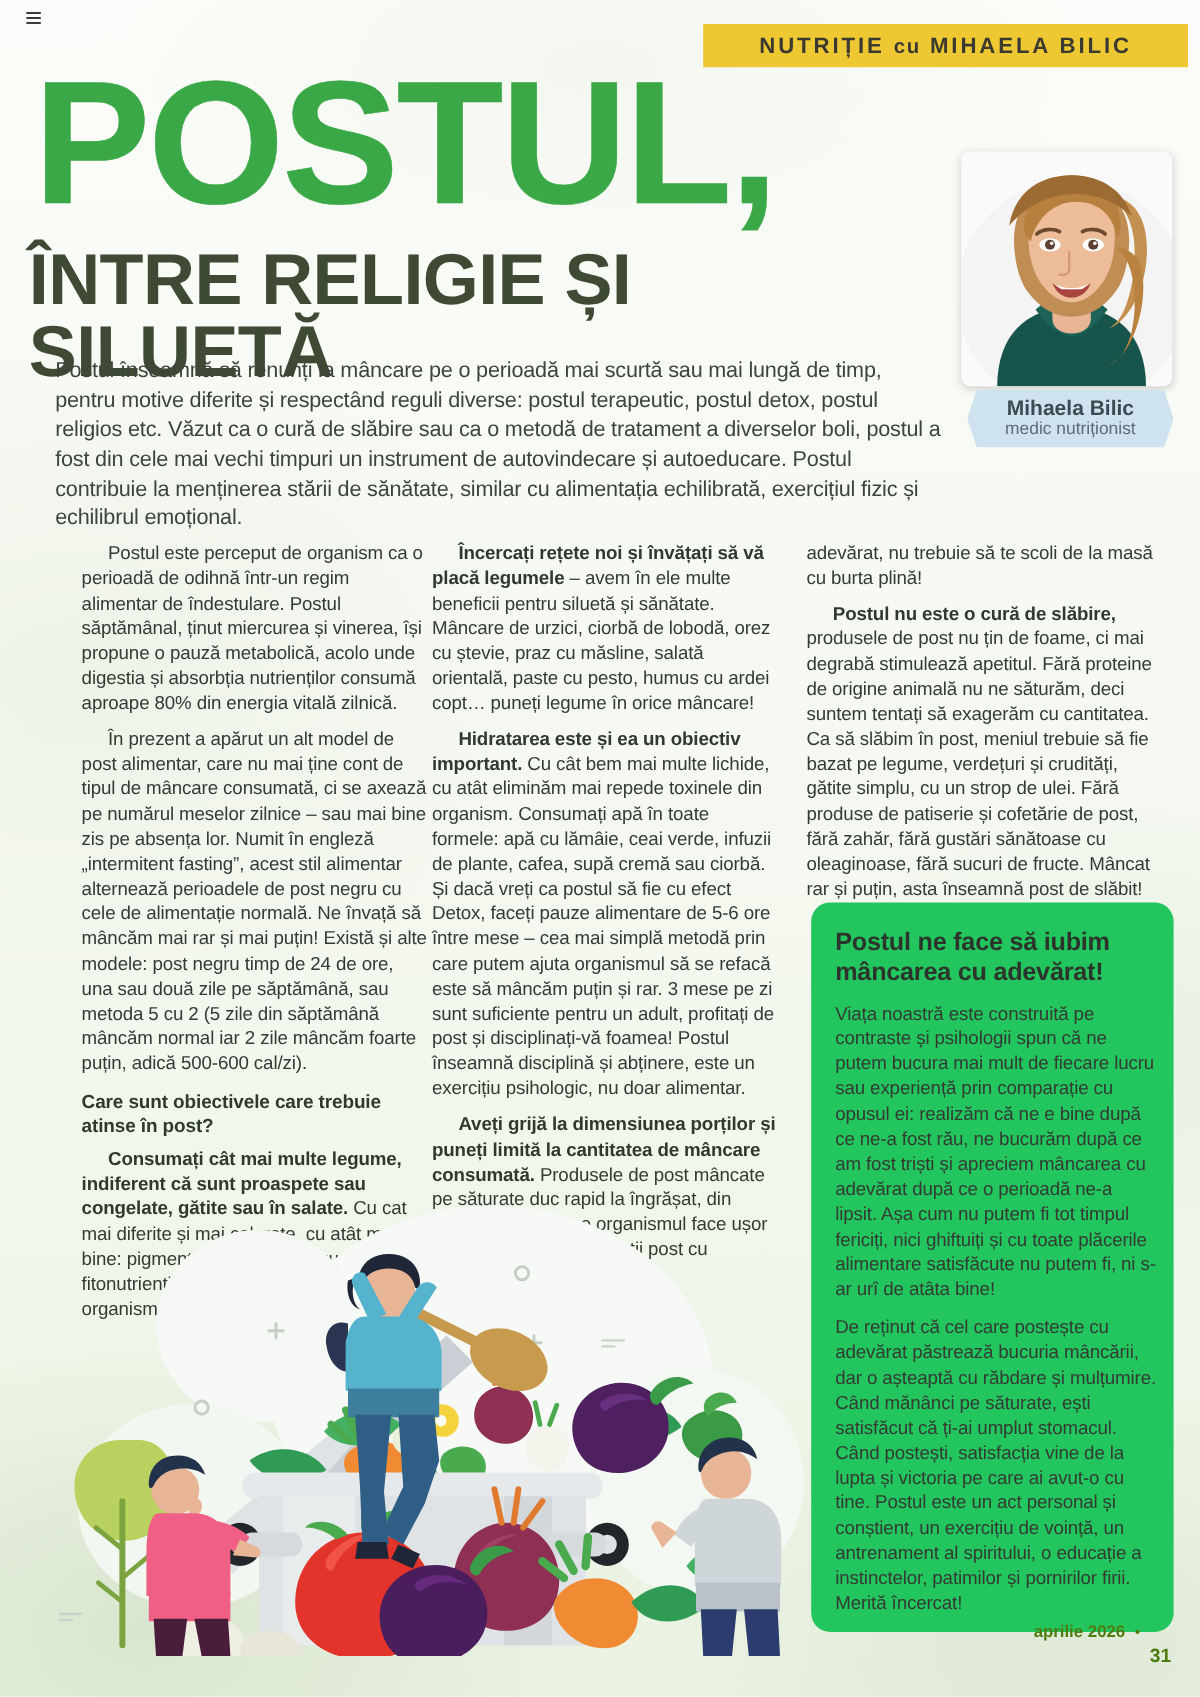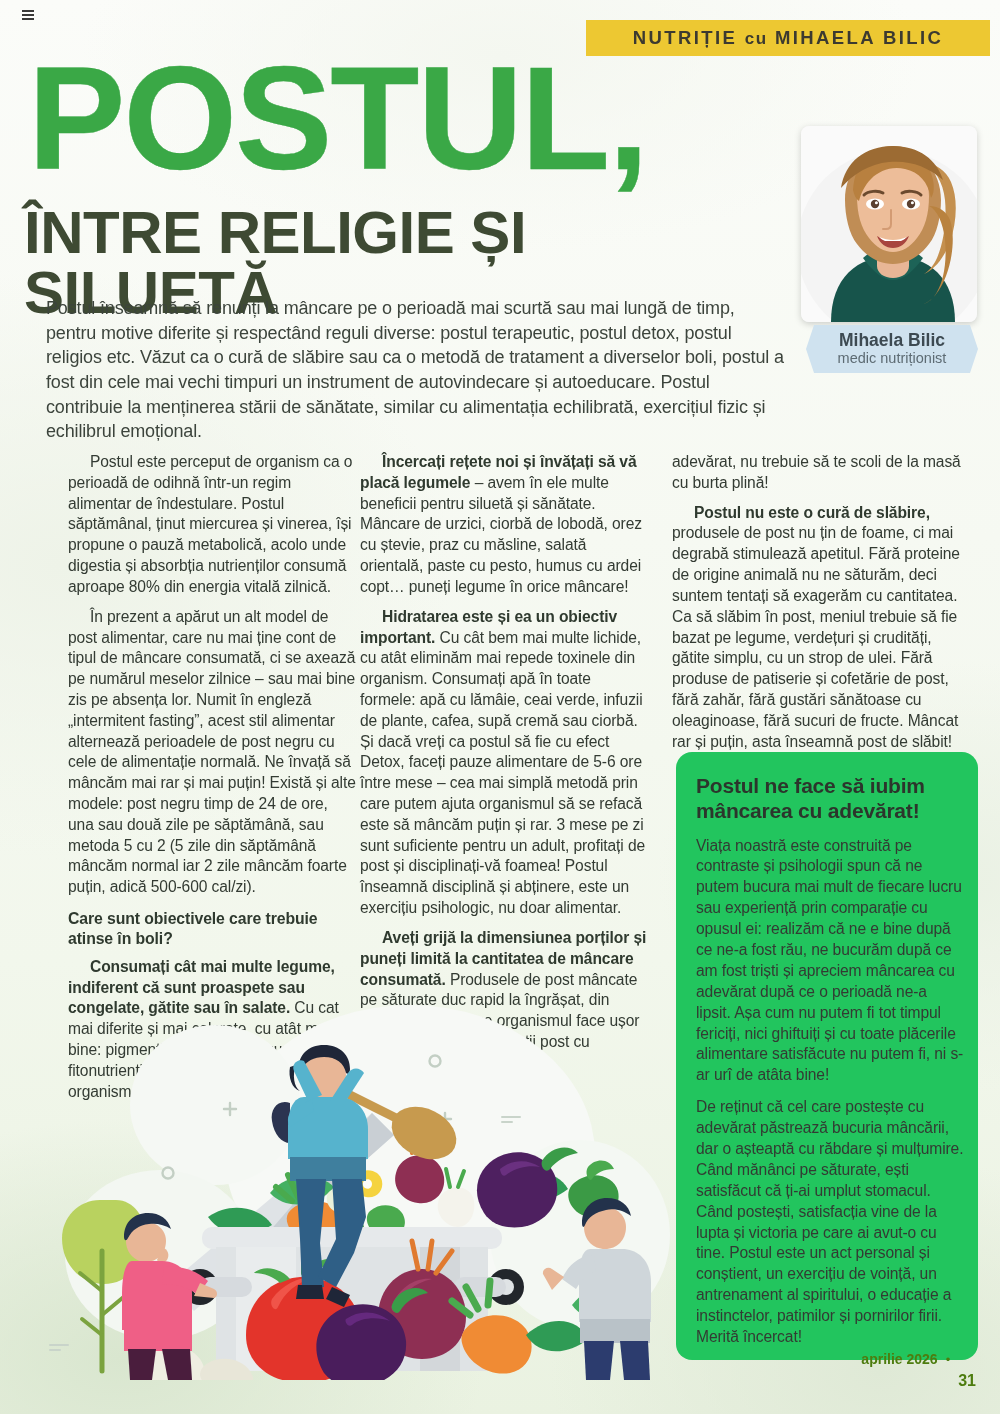--- a/index.html
+++ b/index.html
@@ -153,21 +153,21 @@
 <div class="namecard">
   <div class="nm">Mihaela Bilic</div>
   <div class="rl">medic nutriționist</div>
 </div>
 
 <div class="intro">Postul înseamnă să renunți la mâncare pe o perioadă mai scurtă sau mai lungă de timp, pentru motive diferite și respectând reguli diverse: postul terapeutic, postul detox, postul religios etc. Văzut ca o cură de slăbire sau ca o metodă de tratament a diverselor boli, postul a fost din cele mai vechi timpuri un instrument de autovindecare și autoeducare. Postul contribuie la menținerea stării de sănătate, similar cu alimentația echilibrată, exercițiul fizic și echilibrul emoțional.</div>
 
 <div class="col" id="col1">
   <p>Postul este perceput de organism ca o perioadă de odihnă într-un regim alimentar de îndestulare. Postul săptămânal, ținut miercurea și vinerea, își propune o pauză metabolică, acolo unde digestia și absorbția nutrienților consumă aproape 80% din energia vitală zilnică.</p>
   <p>În prezent a apărut un alt model de post alimentar, care nu mai ține cont de tipul de mâncare consumată, ci se axează pe numărul meselor zilnice – sau mai bine zis pe absența lor. Numit în engleză „intermitent fasting”, acest stil alimentar alternează perioadele de post negru cu cele de alimentație normală. Ne învață să mâncăm mai rar și mai puțin! Există și alte modele: post negru timp de 24 de ore, una sau două zile pe săptămână, sau metoda 5 cu 2 (5 zile din săptămână mâncăm normal iar 2 zile mâncăm foarte puțin, adică 500-600 cal/zi).</p>
-  <h3>Care sunt obiectivele care trebuie atinse în boli?</h3>
+  <h3>Care sunt obiectivele care trebuie atinse în post?</h3>
   <p><b>Consumați cât mai multe legume, indiferent că sunt proaspete sau congelate, gătite sau în salate.</b><span> Cu cat mai diferite și mai colorate, cu atât mai bine: pigmenții vegetali din legume sunt fitonutrienți cu efecte benefice pentru organism.</span></p>
 </div>
 
 <div class="col" id="col2">
   <p><b>Încercați rețete noi și învățați să vă placă legumele</b><span> – avem în ele multe beneficii pentru siluetă și sănătate. Mâncare de urzici, ciorbă de lobodă, orez cu ștevie, praz cu măsline, salată orientală, paste cu pesto, humus cu ardei copt… puneți legume în orice mâncare!</span></p>
   <p><b>Hidratarea este și ea un obiectiv important.</b><span> Cu cât bem mai multe lichide, cu atât eliminăm mai repede toxinele din organism. Consumați apă în toate formele: apă cu lămâie, ceai verde, infuzii de plante, cafea, supă cremă sau ciorbă. Și dacă vreți ca postul să fie cu efect Detox, faceți pauze alimentare de 5-6 ore între mese – cea mai simplă metodă prin care putem ajuta organismul să se refacă este să mâncăm puțin și rar. 3 mese pe zi sunt suficiente pentru un adult, profitați de post și disciplinați-vă foamea! Postul înseamnă disciplină și abținere, este un exercițiu psihologic, nu doar alimentar.</span></p>
   <p><b>Aveți grijă la dimensiunea porților și puneți limită la cantitatea de mâncare consumată.</b><span> Produsele de post mâncate pe săturate duc rapid la îngrășat, din făinoase și grăsime organismul face ușor kilograme în plus. Dacă ții post cu</span></p>
 </div>
 
 <div class="col" id="col3">

